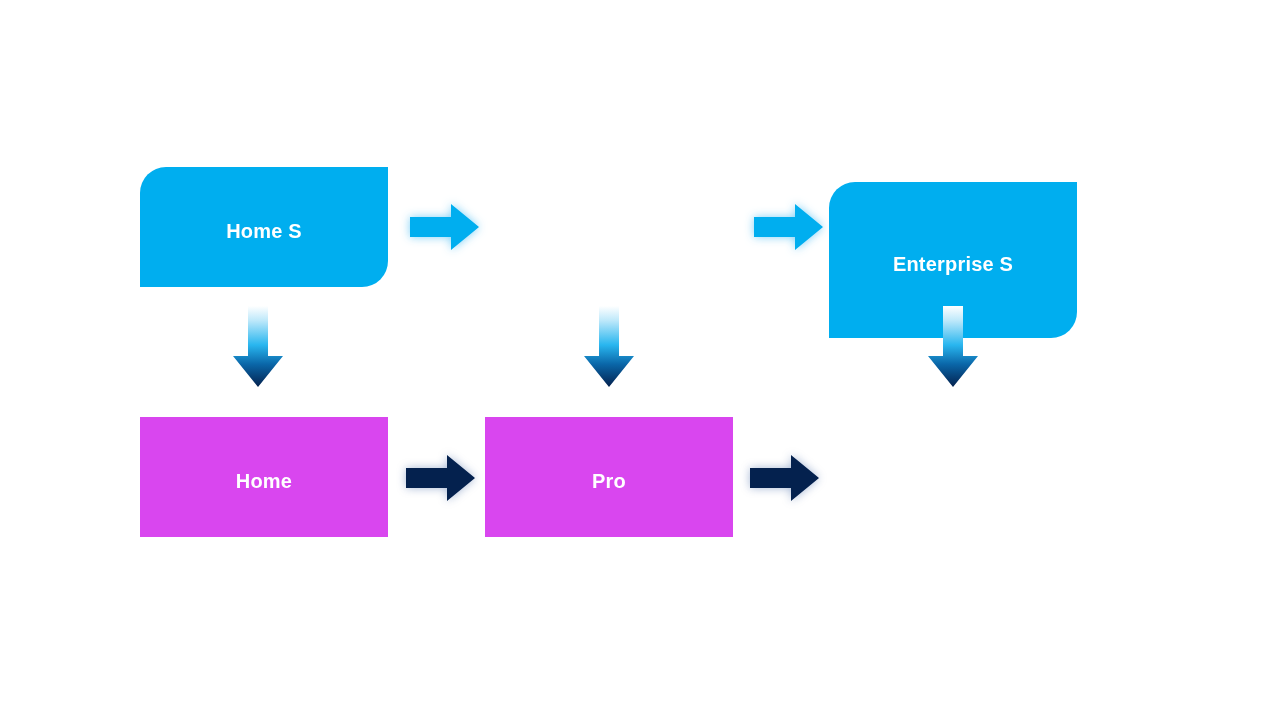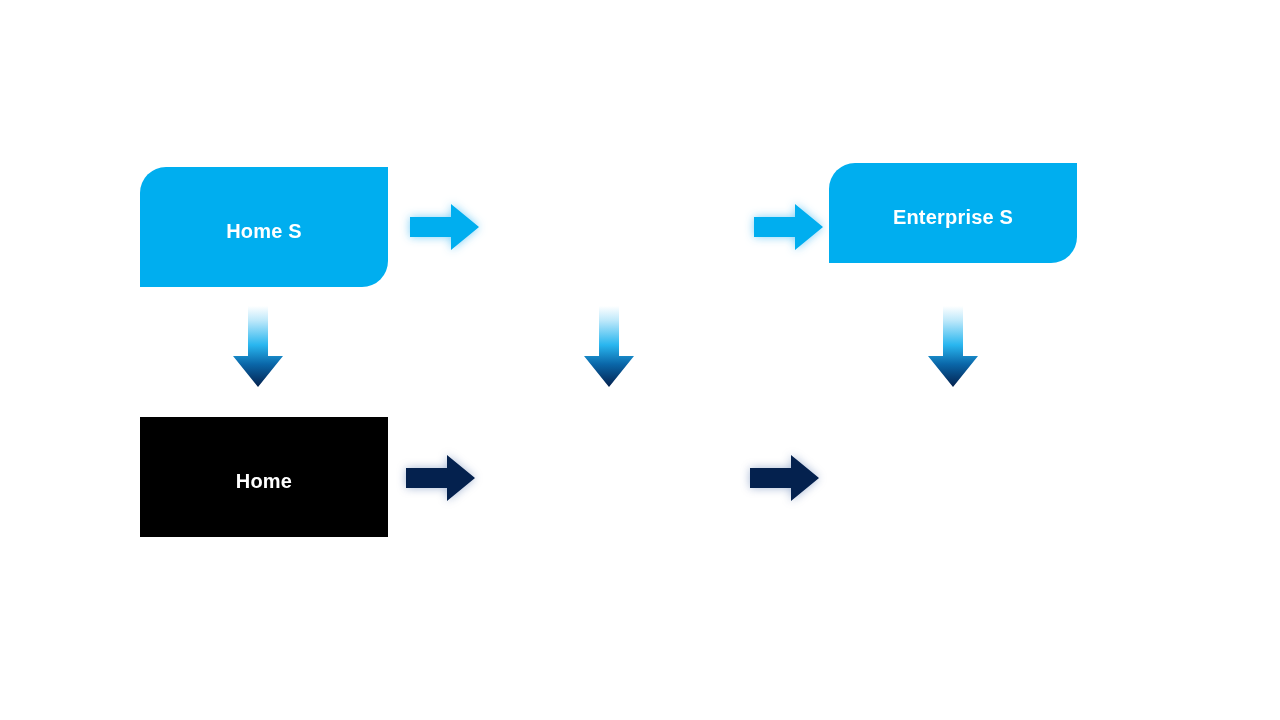--- a/index.html
+++ b/index.html
@@ -43,21 +43,21 @@
   }
 
   
   .node-service {
     background: #00AEEF;
     border-radius: 26px 0 26px 0;
   }
 
   
   .node-plain {
-    background: #000000;
+    background: #d946ef;
     border-radius: 0;
   }
 
   
   .arrow {
     position: absolute;
     display: block;
   }
   .arrow svg { display: block; width: 100%; height: 100%; }
 
@@ -68,21 +68,21 @@
 </head>
 <body>
 
 <div id="canvas">
 
   <div class="node node-service" style="left:140px; top:167px; width:248px; height:120px;">
     <span class="node-label">Home S</span>
   </div>
 
 
-  <div class="node node-service" style="left:829px; top:163px; width:248px; height:100px;">
+  <div class="node node-service" style="left:829px; top:182px; width:248px; height:156px;">
     <span class="node-label">Enterprise S</span>
   </div>
 
   <div class="arrow arrow-right-light" style="left:408px; top:201px; width:73px; height:52px;">
     <svg viewBox="0 0 73 52" xmlns="http://www.w3.org/2000/svg">
       <polygon points="2,16 43,16 43,3 71,26 43,49 43,36 2,36" fill="#00AEEF"></polygon>
     </svg>
   </div>
 
   <div class="arrow arrow-right-light" style="left:752px; top:201px; width:73px; height:52px;">
@@ -133,20 +133,23 @@
         </linearGradient>
       </defs>
       <polygon points="17,0 37,0 37,50 52,50 27,81 2,50 17,50" fill="url(#dg3)"></polygon>
     </svg>
   </div>
 
   <div class="node node-plain" style="left:140px; top:417px; width:248px; height:120px;">
     <span class="node-label">Home</span>
   </div>
 
+  <div class="node node-plain" style="left:485px; top:417px; width:248px; height:120px;">
+    <span class="node-label">Pro</span>
+  </div>
 
 
   <div class="arrow arrow-right-dark" style="left:404px; top:452px; width:73px; height:52px;">
     <svg viewBox="0 0 73 52" xmlns="http://www.w3.org/2000/svg">
       <polygon points="2,16 43,16 43,3 71,26 43,49 43,36 2,36" fill="#04214E"></polygon>
     </svg>
   </div>
 
   <div class="arrow arrow-right-dark" style="left:748px; top:452px; width:73px; height:52px;">
     <svg viewBox="0 0 73 52" xmlns="http://www.w3.org/2000/svg">

